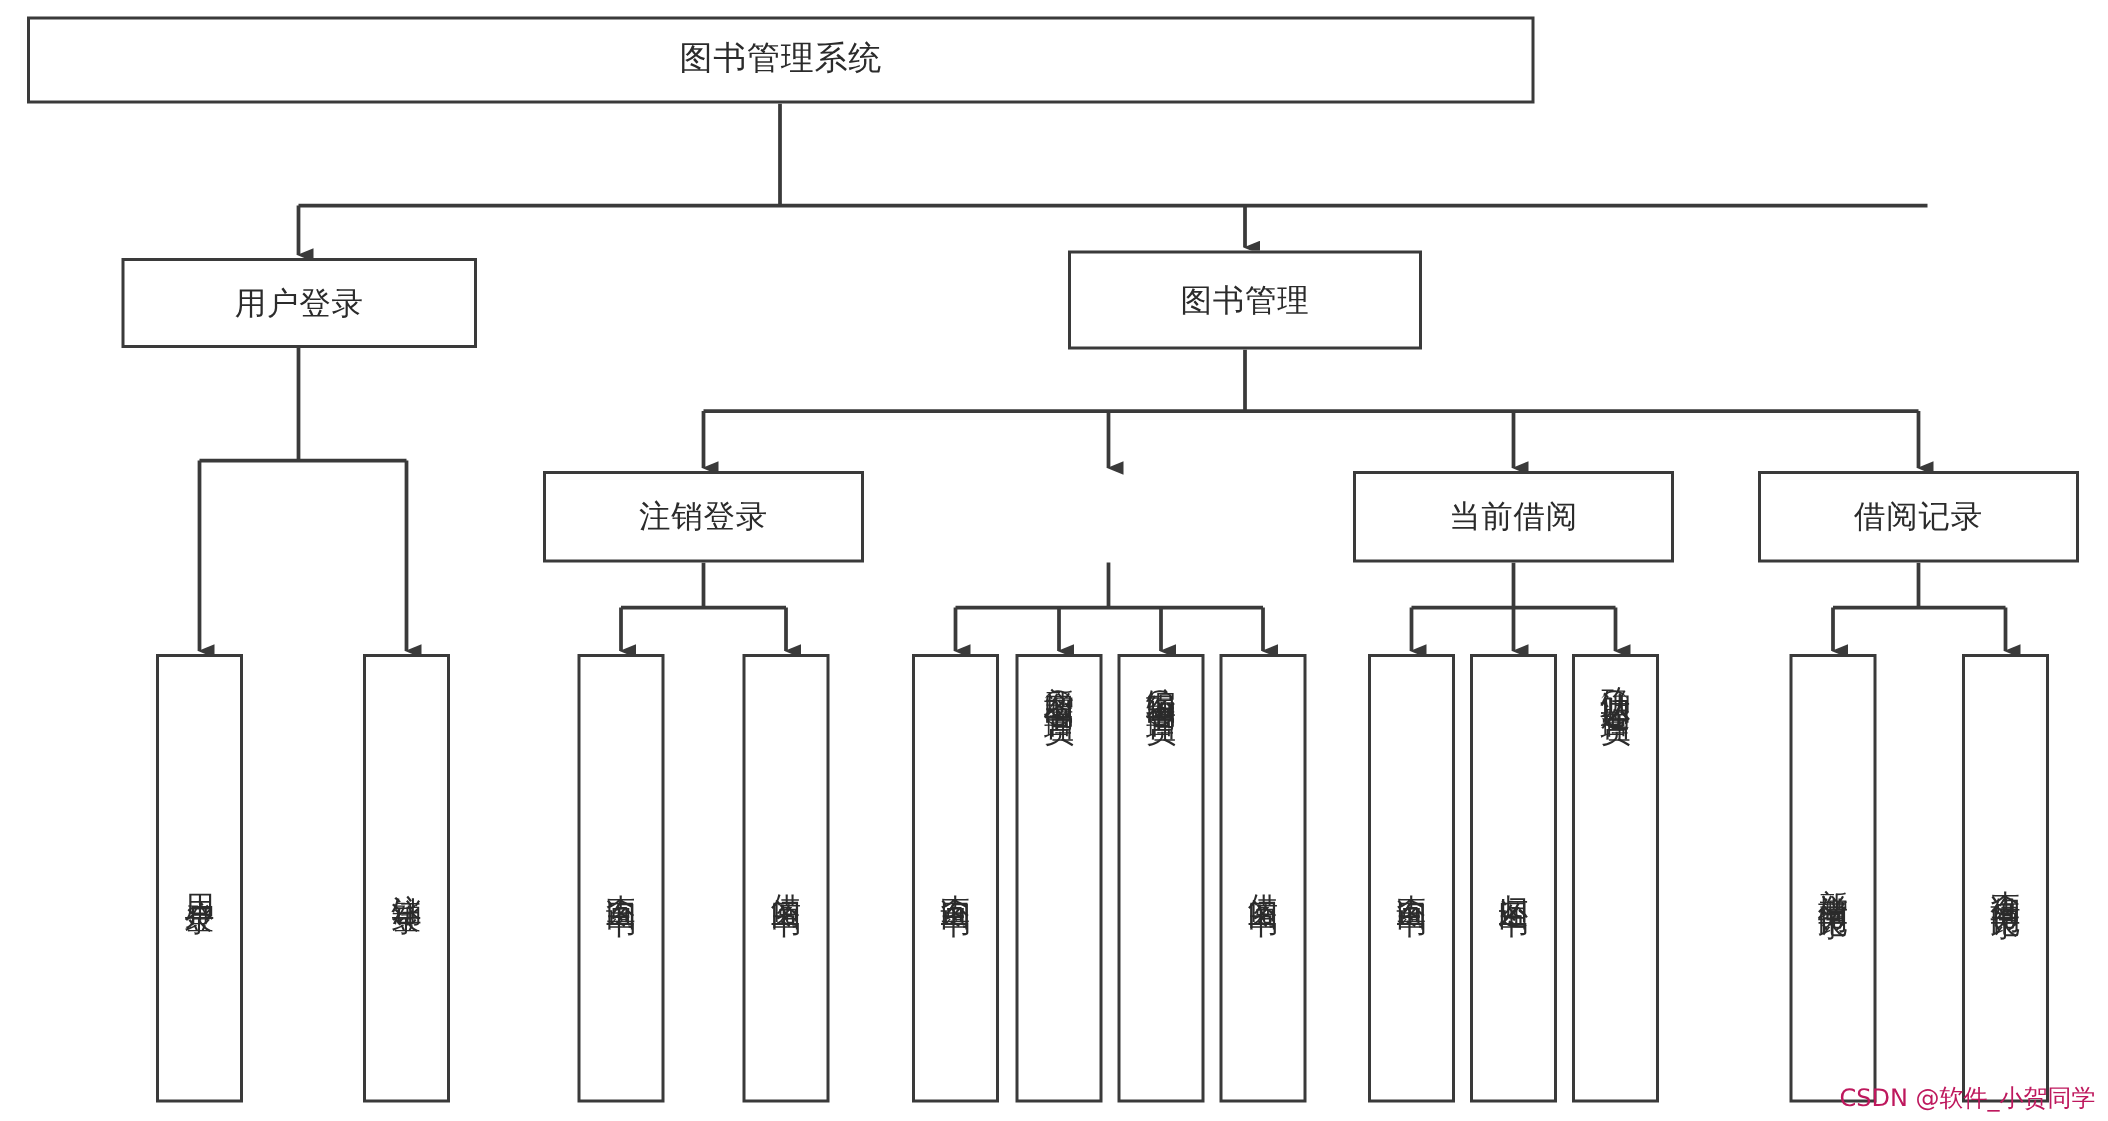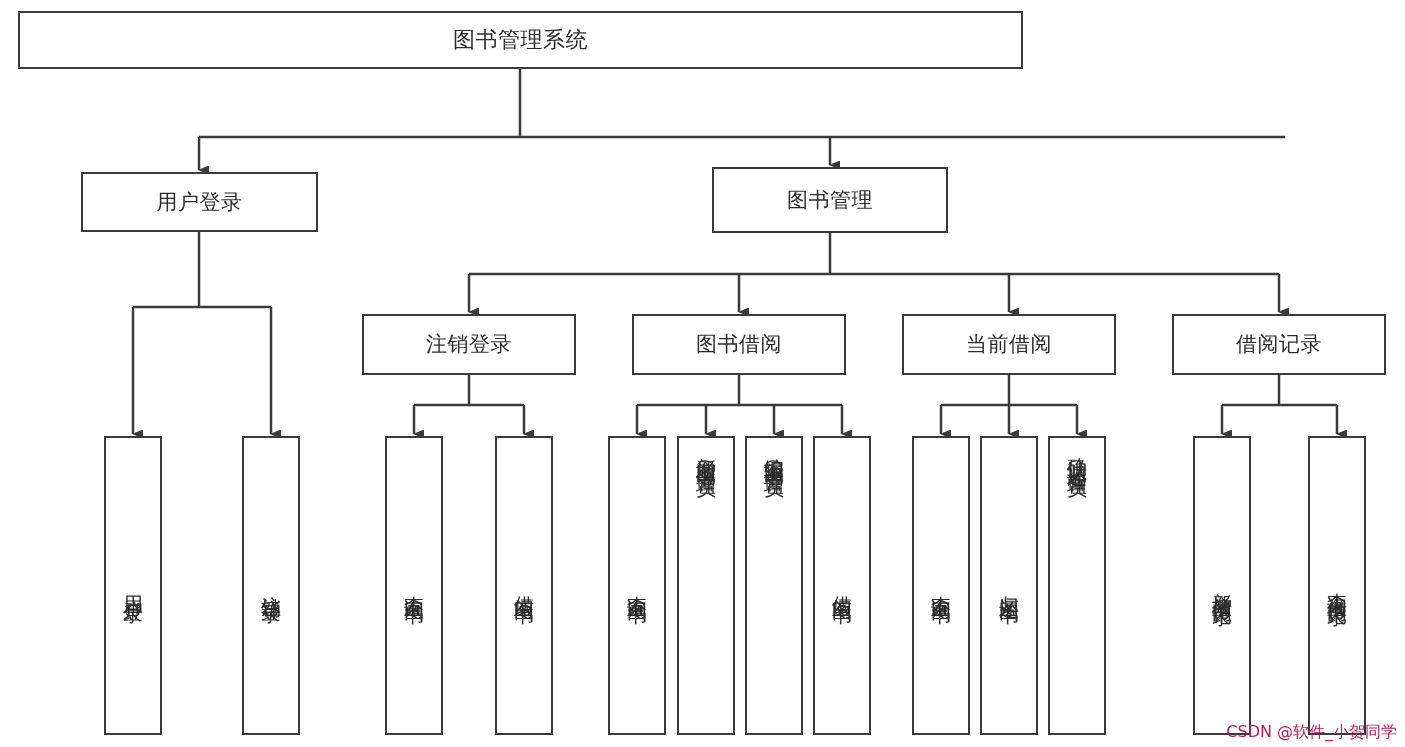--- a/index.html
+++ b/index.html
@@ -146,23 +146,20 @@
   </div>
 
   <div class="node h" style="left:712px; top:167px; width:236px; height:66px;justify-content:center;">
     <span class="label">图书管理</span>
   </div>
 
   <div class="node h" style="left:362px; top:314px; width:214px; height:61px;">
     <span class="label">注销登录</span>
   </div>
 
-  <div class="node h" style="left:632px; top:314px; width:214px; height:61px;">
-    <span class="label">图书借阅</span>
-  </div>
 
   <div class="node h" style="left:902px; top:314px; width:214px; height:61px;">
     <span class="label">当前借阅</span>
   </div>
 
   <div class="node h" style="left:1172px; top:314px; width:214px; height:61px;">
     <span class="label">借阅记录</span>
   </div>
 
   <div class="node v centered" style="left:104px; top:436px; width:58px; height:299px;">

